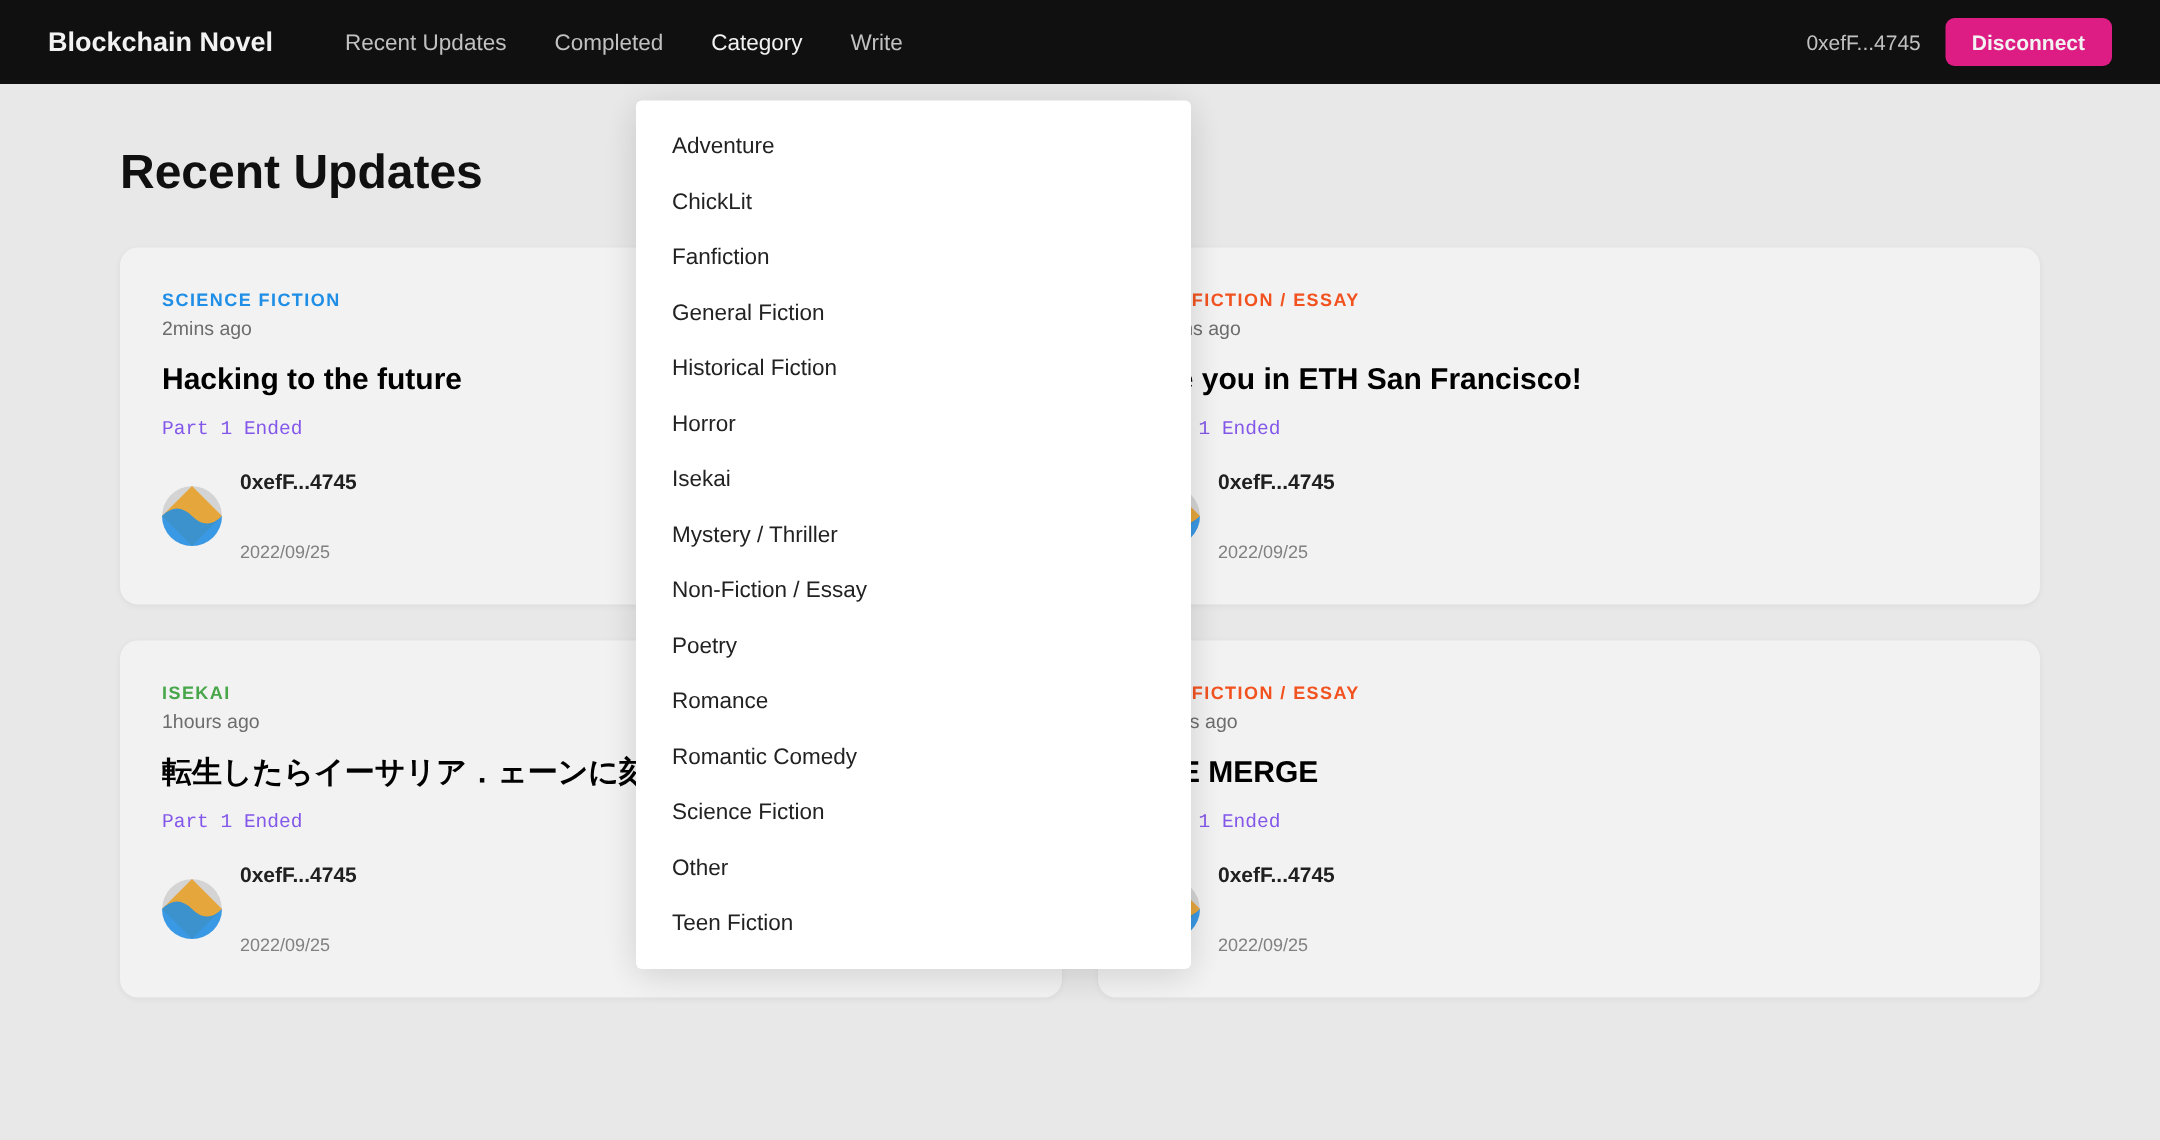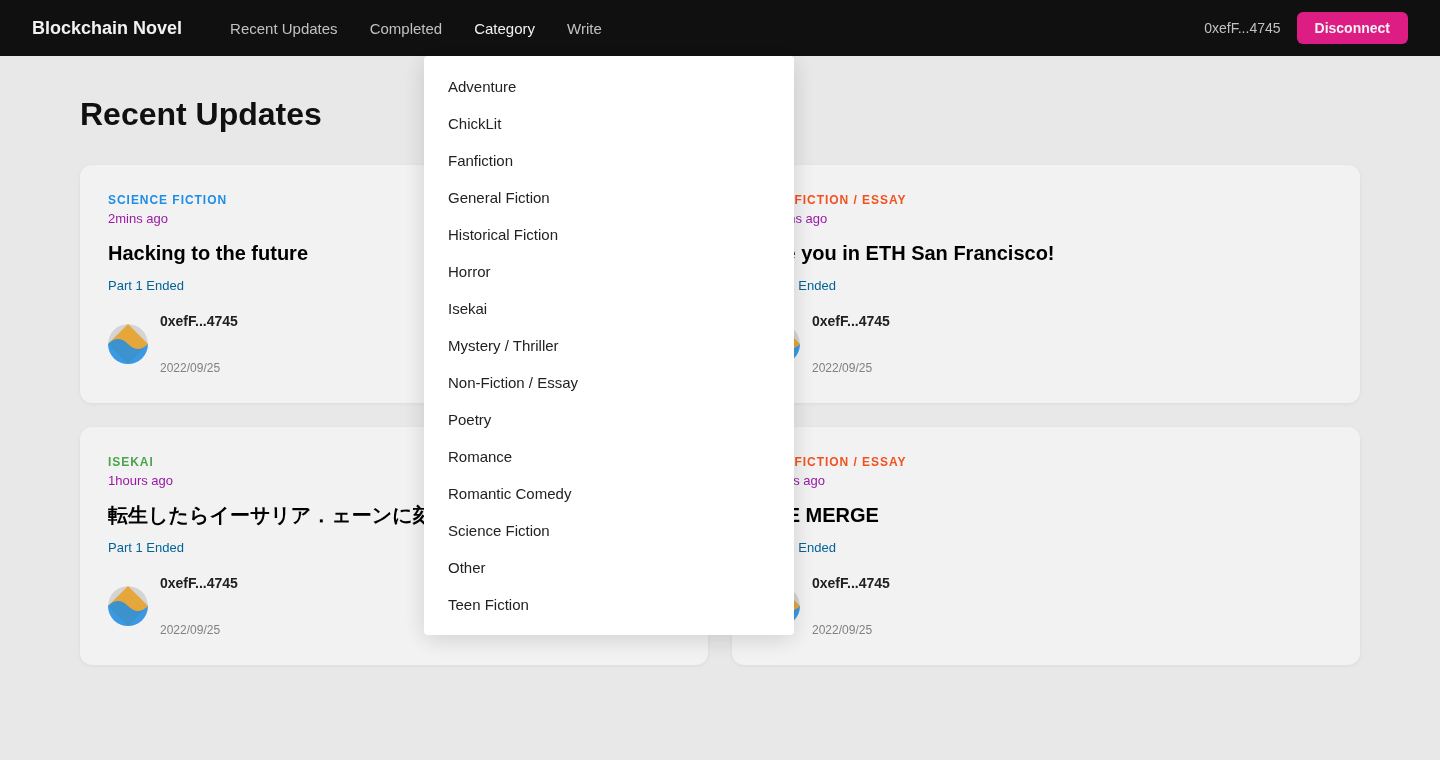--- a/index.html
+++ b/index.html
@@ -51,21 +51,21 @@
       padding: 8px 18px;
       border-radius: 6px;
       font-size: 14px;
       font-weight: 600;
       cursor: pointer;
     }
 
     
     .dropdown-overlay {
       position: fixed;
-      top: 56px;
+      top: 67px;
       left: 424px;
       background: #fff;
       border-radius: 4px;
       box-shadow: 0 4px 24px rgba(0,0,0,0.15);
       width: 370px;
       z-index: 200;
       padding: 12px 0;
     }
     .dropdown-item {
       padding: 10px 24px;
@@ -101,34 +101,35 @@
       font-weight: 700;
       letter-spacing: 0.08em;
       margin-bottom: 4px;
     }
     .cat-science { color: #2196f3; }
     .cat-nonfiction { color: #ff5722; }
     .cat-isekai { color: #4caf50; }
 
     .card-time {
       font-size: 13px;
-      color: #a21caf;
+      color: #737373;
       margin-bottom: 14px;
     }
     .card-title {
       font-size: 20px;
       font-weight: 700;
       color: #000000;
       margin-bottom: 12px;
       line-height: 1.3;
     }
     .card-status {
       font-size: 13px;
-      color: #0369a1;
+      color: #8b5cf6;
       margin-bottom: 20px;
+      font-family: Liberation Mono, monospace;
     }
     .card-footer {
       display: flex;
       align-items: center;
       gap: 12px;
     }
     .avatar {
       width: 40px;
       height: 40px;
       border-radius: 50%;

